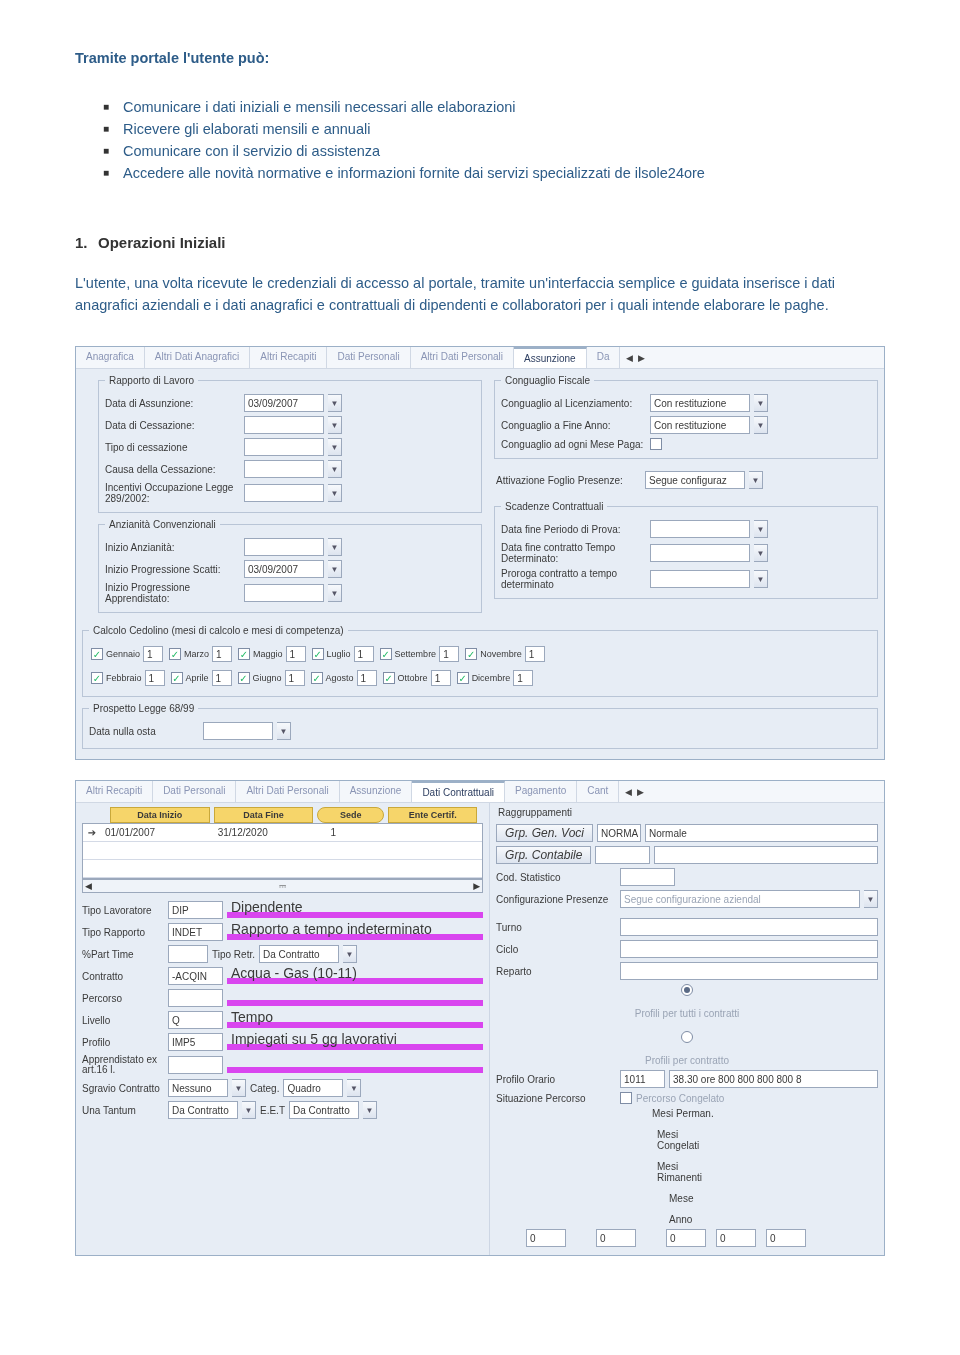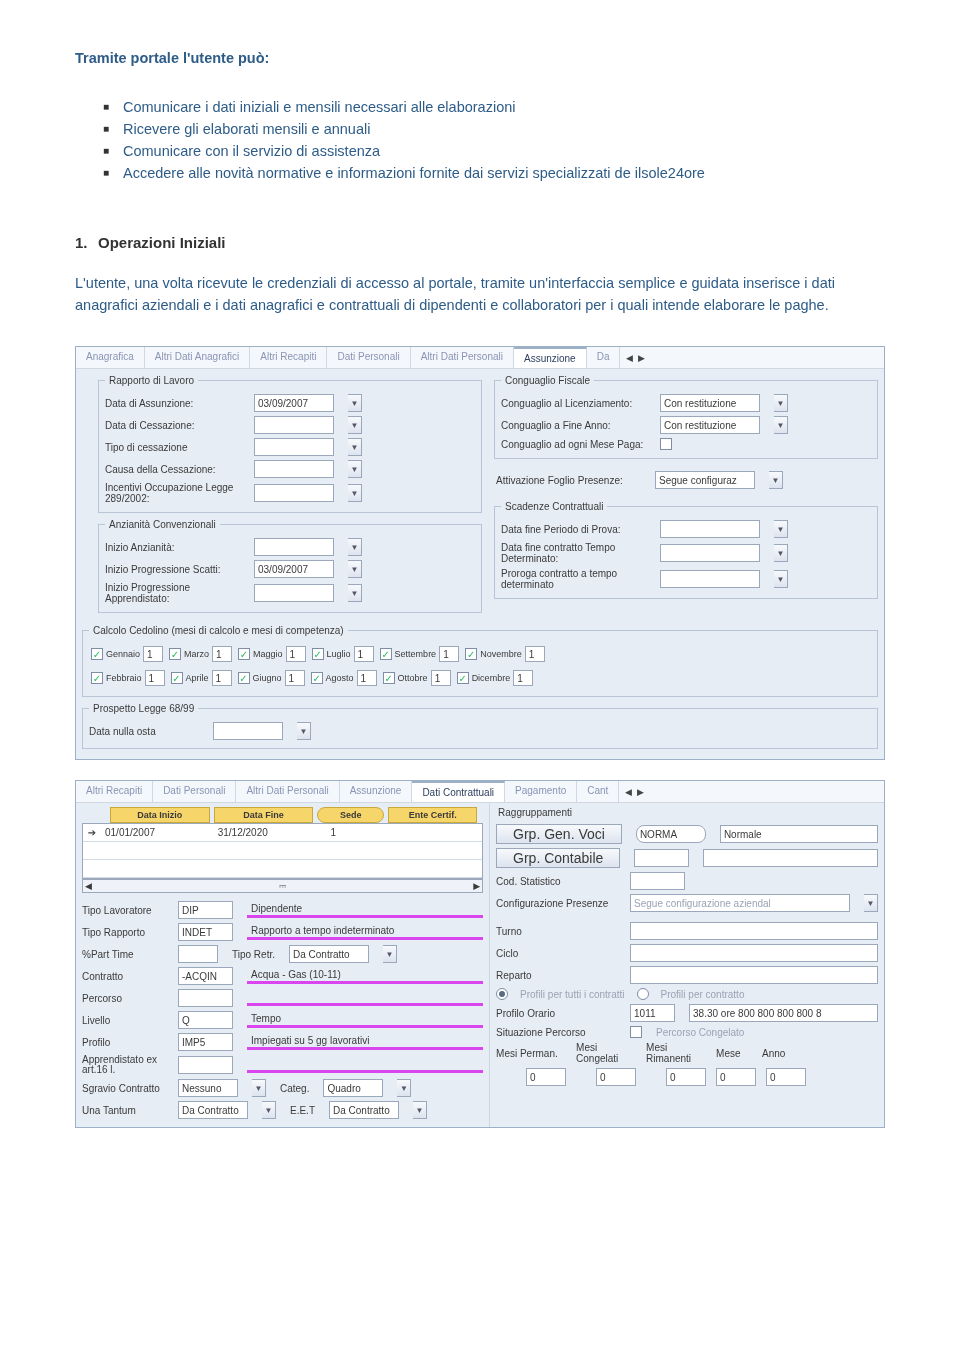--- a/index.html
+++ b/index.html
@@ -15,21 +15,21 @@
 
   
   .panel { border: 1px solid #9cb0c7; background: #e7edf5; font-size: 10px; color: #3a3a3a; margin-bottom: 20px; }
   .tabs { display: flex; background: #f4f7fb; border-bottom: 1px solid #d0d8e4; font-size: 10px; align-items: stretch; white-space: nowrap; overflow: hidden; }
   .tabs .tab { padding: 4px 10px; color: #8a95b5; border-right: 1px solid #d0d8e4; cursor: pointer; }
   .tabs .tab.on { background: #fff; color: #2d3e60; border-top: 2px solid #9cb0c7; }
   .tabs .scroll { display: flex; gap: 2px; padding: 0 4px; align-items: center; color: #444; }
   .tabs .arrow { width: 10px; height: 12px; display: flex; align-items: center; justify-content: center; font-size: 9px; }
   fieldset.fld { border: 1px solid #b9c5d6; margin: 6px; padding: 6px; background: #e7edf5; }
   fieldset.fld > legend { padding: 0 4px; color: #3a3a3a; font-size: 10px; }
-  .row { display: flex; align-items: center; gap: 14px; padding: 2px 0; }
+  .row { display: flex; align-items: center; gap: 4px; padding: 2px 0; }
   .lbl { font-size: 10px; }
   .ibox { background: #fff; border: 1px solid #9ba8bc; height: 18px; padding: 0 3px; font-size: 10px; display: inline-flex; align-items: center; }
   .ddbtn { width: 14px; height: 18px; border: 1px solid #9ba8bc; border-left: none; background: linear-gradient(#f7f9fc,#dde4ef); display: inline-flex; align-items: center; justify-content: center; font-size: 8px; color: #556; }
   .chk { width: 12px; height: 12px; border: 1px solid #7f8da5; background: #fff; display: inline-flex; align-items: center; justify-content: center; font-size: 10px; color: #2b6; }
 
   
   .p1 { padding-bottom: 4px; }
   .p1 .body { display: flex; padding-left: 16px; }
   .p1 .left { flex: 1; }
   .p1 .right { flex: 1; }
@@ -49,22 +49,22 @@
   .p2body { display: flex; }
   .p2left { flex: 1.05; padding: 0 6px 6px; }
   .p2right { flex: 1; padding: 0 6px 6px; border-left: 1px solid #cdd6e4; }
   .grid1 { border: 1px solid #9ba8bc; background: #fff; }
   .grow { display: flex; align-items: center; border-bottom: 1px solid #d4dae6; height: 18px; }
   .grow span { padding: 0 4px; font-size: 10px; }
   .ghandle { width: 18px; text-align: center; color: #444; }
   .scrollbar { height: 14px; border: 1px solid #9ba8bc; background: #eff3f9; display: flex; align-items: center; justify-content: space-between; font-size: 9px; padding: 0 2px; }
   .p2left .row .lbl { width: 82px; font-size: 10px; color: #3a3a3a; }
   .p2left .row .ibox { width: 55px; }
-  .p2left .row .desc { background: transparent; border: none; border-bottom: 3px solid #d946ef; flex: 1; height: 16px; padding-left: 4px; font-size: 10px; display: inline-flex; align-items: center; }
-  .btn { background: linear-gradient(#f7f9fc,#dde4ef); border: 1px solid #9ba8bc; padding: 1px 16px; font-size: 14px; display: inline-block; }
+  .p2left .row .desc { background: transparent; border: none; border-bottom: 6px solid #d946ef; flex: 1; height: 16px; padding-left: 4px; font-size: 14px; display: inline-flex; align-items: center; }
+  .btn { background: linear-gradient(#f7f9fc,#dde4ef); border: 1px solid #9ba8bc; padding: 1px 8px; font-size: 12px; display: inline-block; font-style: italic; }
   .p2right .row .lbl { width: 120px; font-size: 10px; }
   .p2right .ibox { font-size:10px; }
   .radio { width: 12px; height: 12px; border: 1px solid #7f8da5; border-radius: 50%; background: #fff; display: inline-flex; align-items: center; justify-content: center; }
   .radio.on::after { content: ""; width: 6px; height: 6px; background: #5a6a85; border-radius: 50%; }
   .mute { color: #9aa4b5; }
   .smallbox { width: 40px; }
 </style>
 </head>
 <body>
 
@@ -365,21 +365,21 @@
           <span class="ddbtn">▼</span>
           <span class="lbl" style="width:auto;">E.E.T</span>
           <span class="ibox" style="width:70px;">Da Contratto</span>
           <span class="ddbtn">▼</span>
         </div>
     </div>
     <div class="p2right">
       <div style="font-size:10px;padding:4px 2px;">Raggruppamenti</div>
       <div class="row">
           <span class="btn">Grp. Gen. Voci</span>
-          <span class="ibox" style="width:70px;border-radius:8px;">NORMA</span>
+          <span class="ibox" style="width:44px;">NORMA</span>
           <span class="ibox" style="flex:1;">Normale</span>
         </div>
       <div class="row">
           <span class="btn">Grp. Contabile</span>
           <span class="ibox" style="width:55px;"></span>
           <span class="ibox" style="flex:1;"></span>
         </div>
       <div class="row">
           <span class="lbl">Cod. Statistico</span>
           <span class="ibox" style="width:55px;"></span>
@@ -395,37 +395,37 @@
           <span class="ibox" style="flex:1;"></span>
         </div>
       <div class="row">
           <span class="lbl">Ciclo</span>
           <span class="ibox" style="flex:1;"></span>
         </div>
       <div class="row">
           <span class="lbl">Reparto</span>
           <span class="ibox" style="flex:1;"></span>
         </div>
-      <div class="row mute" style="gap:12px;">
+      <div class="row mute" style="gap:12px;flex-direction:column;">
           <span class="radio on"></span>
           <span>Profili per tutti i contratti</span>
           <span class="radio"></span>
           <span>Profili per contratto</span>
         </div>
       <div class="row">
           <span class="lbl">Profilo Orario</span>
           <span class="ibox" style="width:45px;">1011</span>
           <span class="ibox" style="flex:1;">38.30 ore 800 800 800 800 8</span>
         </div>
       <div class="row">
           <span class="lbl">Situazione Percorso</span>
           <span class="chk mute"></span>
           <span class="mute">Percorso Congelato</span>
         </div>
-      <div class="row" style="gap:10px;">
+      <div class="row" style="gap:10px;flex-direction:column;">
         <span class="lbl" style="width:70px;">Mesi Perman.</span>
         <span class="lbl" style="width:60px;">Mesi Congelati</span>
         <span class="lbl" style="width:60px;">Mesi Rimanenti</span>
         <span class="lbl" style="width:36px;">Mese</span>
         <span class="lbl" style="width:36px;">Anno</span>
       </div>
       <div class="row" style="gap:10px;">
         <span class="ibox smallbox" style="margin-left:30px;">0</span>
         <span class="ibox smallbox" style="margin-left:20px;">0</span>
         <span class="ibox smallbox" style="margin-left:20px;">0</span>

